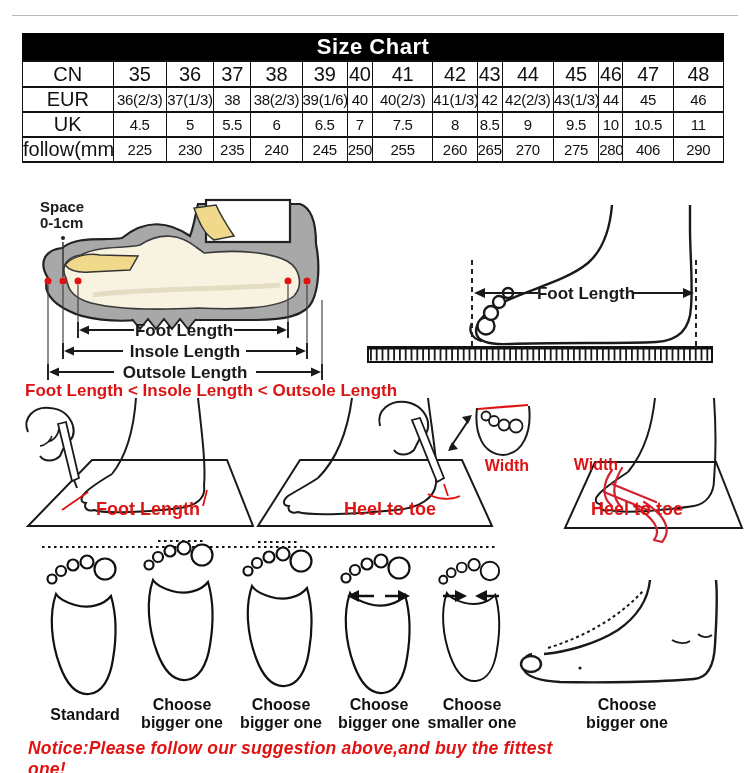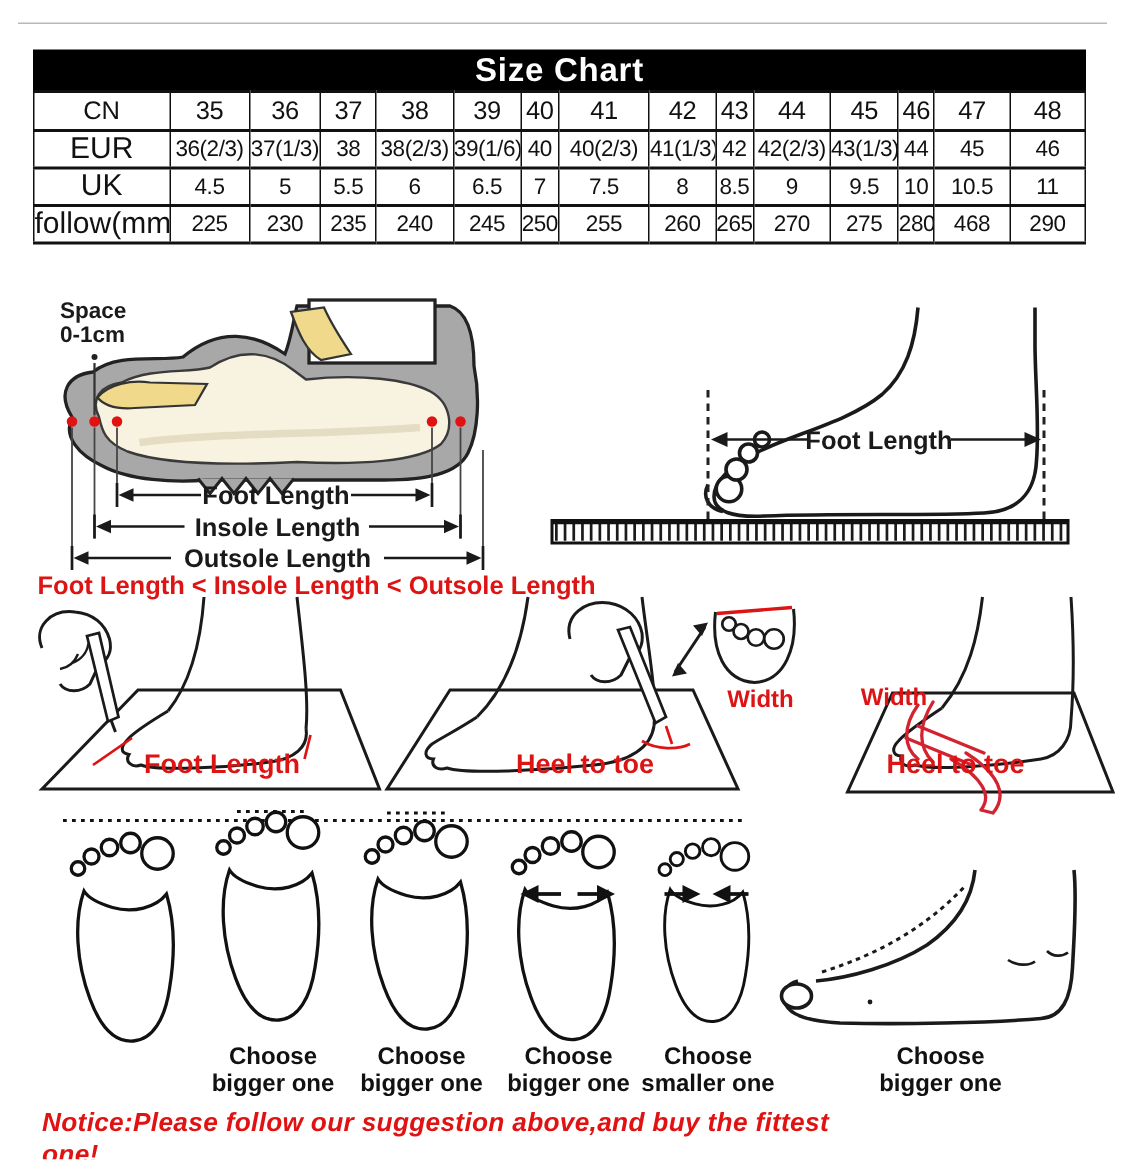--- a/index.html
+++ b/index.html
@@ -6,21 +6,21 @@
   #page{position:relative;width:750px;height:773px;background:#fff;overflow:hidden;
         font-family:"Liberation Sans",sans-serif;color:#111;}
   .abs{position:absolute;}
   #top-divider{left:12px;top:15px;width:726px;height:1px;background:#b8b8b8;}
   #chart-title{left:22px;top:33px;width:702px;height:27px;background:#000;color:#fff;
                font-weight:bold;font-size:22px;line-height:27px;text-align:center;letter-spacing:.5px;}
   #size-table{position:absolute;left:22px;top:60px;border-collapse:collapse;table-layout:fixed;width:702px;}
   #size-table td{border:1.5px solid #111;border-top-width:2.2px;border-bottom-width:2.2px;
                  text-align:center;font-size:15px;padding:0;height:21px;white-space:nowrap;overflow:hidden;
                  letter-spacing:-0.3px;}
-  #size-table tr:first-child td{height:24px;font-size:17px;}
+  #size-table tr:first-child td{height:24px;font-size:20px;}
   #size-table td.lbl{font-size:20px;letter-spacing:0;}
   #comparison{left:25px;top:381px;width:420px;font-size:17px;font-weight:bold;color:#dd1414;}
   #notice{left:28px;top:738px;width:560px;font-size:17.5px;font-weight:bold;font-style:italic;
           color:#e01212;letter-spacing:.2px;}
   .fit-label{position:absolute;top:696px;width:124px;margin-left:-62px;text-align:center;
              font-weight:bold;font-size:16px;line-height:18px;color:#111;}
   svg{position:absolute;overflow:visible;}
   .blk-label{font:bold 17px "Liberation Sans",sans-serif;fill:#1a1a1a;}
   .sm-label{font:bold 15px "Liberation Sans",sans-serif;fill:#1a1a1a;}
   .red-label{font:bold 18px "Liberation Sans",sans-serif;fill:#dd1414;}
@@ -112,21 +112,21 @@
           <td>235</td>
           <td>240</td>
           <td>245</td>
           <td>250</td>
           <td>255</td>
           <td>260</td>
           <td>265</td>
           <td>270</td>
           <td>275</td>
           <td>280</td>
-          <td>468</td>
+          <td>406</td>
           <td>290</td>
         </tr>
       </tbody>
   </table>
 
   <svg style="left:18px;top:198px" width="320" height="186" viewBox="0 0 320 186">
     <g>
       <path d="M30,80 C20,64 27,52 44,50 C60,37 88,43 104,40 C128,20 152,24 172,38 C176,28 178,14 180,6 L282,6 C294,10 298,26 298,46 C302,66 301,90 294,104 C287,118 266,122 238,122 L120,122 C98,124 68,122 51,113 C34,105 24,93 30,80 Z" fill="#a8a8a8" stroke="#222" stroke-width="2.2"></path>
       <path d="M114,121 l8,10 l8,-10 l8,10 l8,-10 l8,10 l8,-10 l8,10 l8,-10" fill="#a8a8a8" stroke="#222" stroke-width="2"></path>
       <rect x="188" y="2" width="84" height="42" fill="#fff" stroke="#222" stroke-width="2.2"></rect>
@@ -294,20 +294,23 @@
       <path d="M716,40 C718,60 716,85 715,105 C714,126 708,138 694,139 C660,142 600,143 560,142 C542,141 528,138 524,130 C520,123 524,116 532,114"></path>
       <path d="M650,40 C648,60 638,76 618,90 C596,104 566,112 544,114"></path>
       <ellipse cx="531" cy="124" rx="10" ry="8" fill="#fff"></ellipse>
       <path d="M548,108 C586,96 618,78 644,50" stroke-dasharray="3 3" stroke-width="2"></path>
       <path d="M672,100 C678,104 686,104 690,101 M698,94 C702,98 708,98 712,95" stroke-width="1.8"></path>
       <circle cx="580" cy="128" r="1.6" fill="#1a1a1a" stroke="none"></circle>
     </g>
   </svg>
 
   <div id="notice" class="abs">Notice:Please follow our suggestion above,and buy the fittest one!</div>
+<div class="fit-label" style="left: 85px; padding-top: 10px;">
+      <div>Standard</div>
+    </div>
     <div class="fit-label" style="left: 182px;">
       <div>Choose</div>
       <div>bigger one</div>
     </div>
     <div class="fit-label" style="left: 281px;">
       <div>Choose</div>
       <div>bigger one</div>
     </div>
     <div class="fit-label" style="left: 379px;">
       <div>Choose</div>

